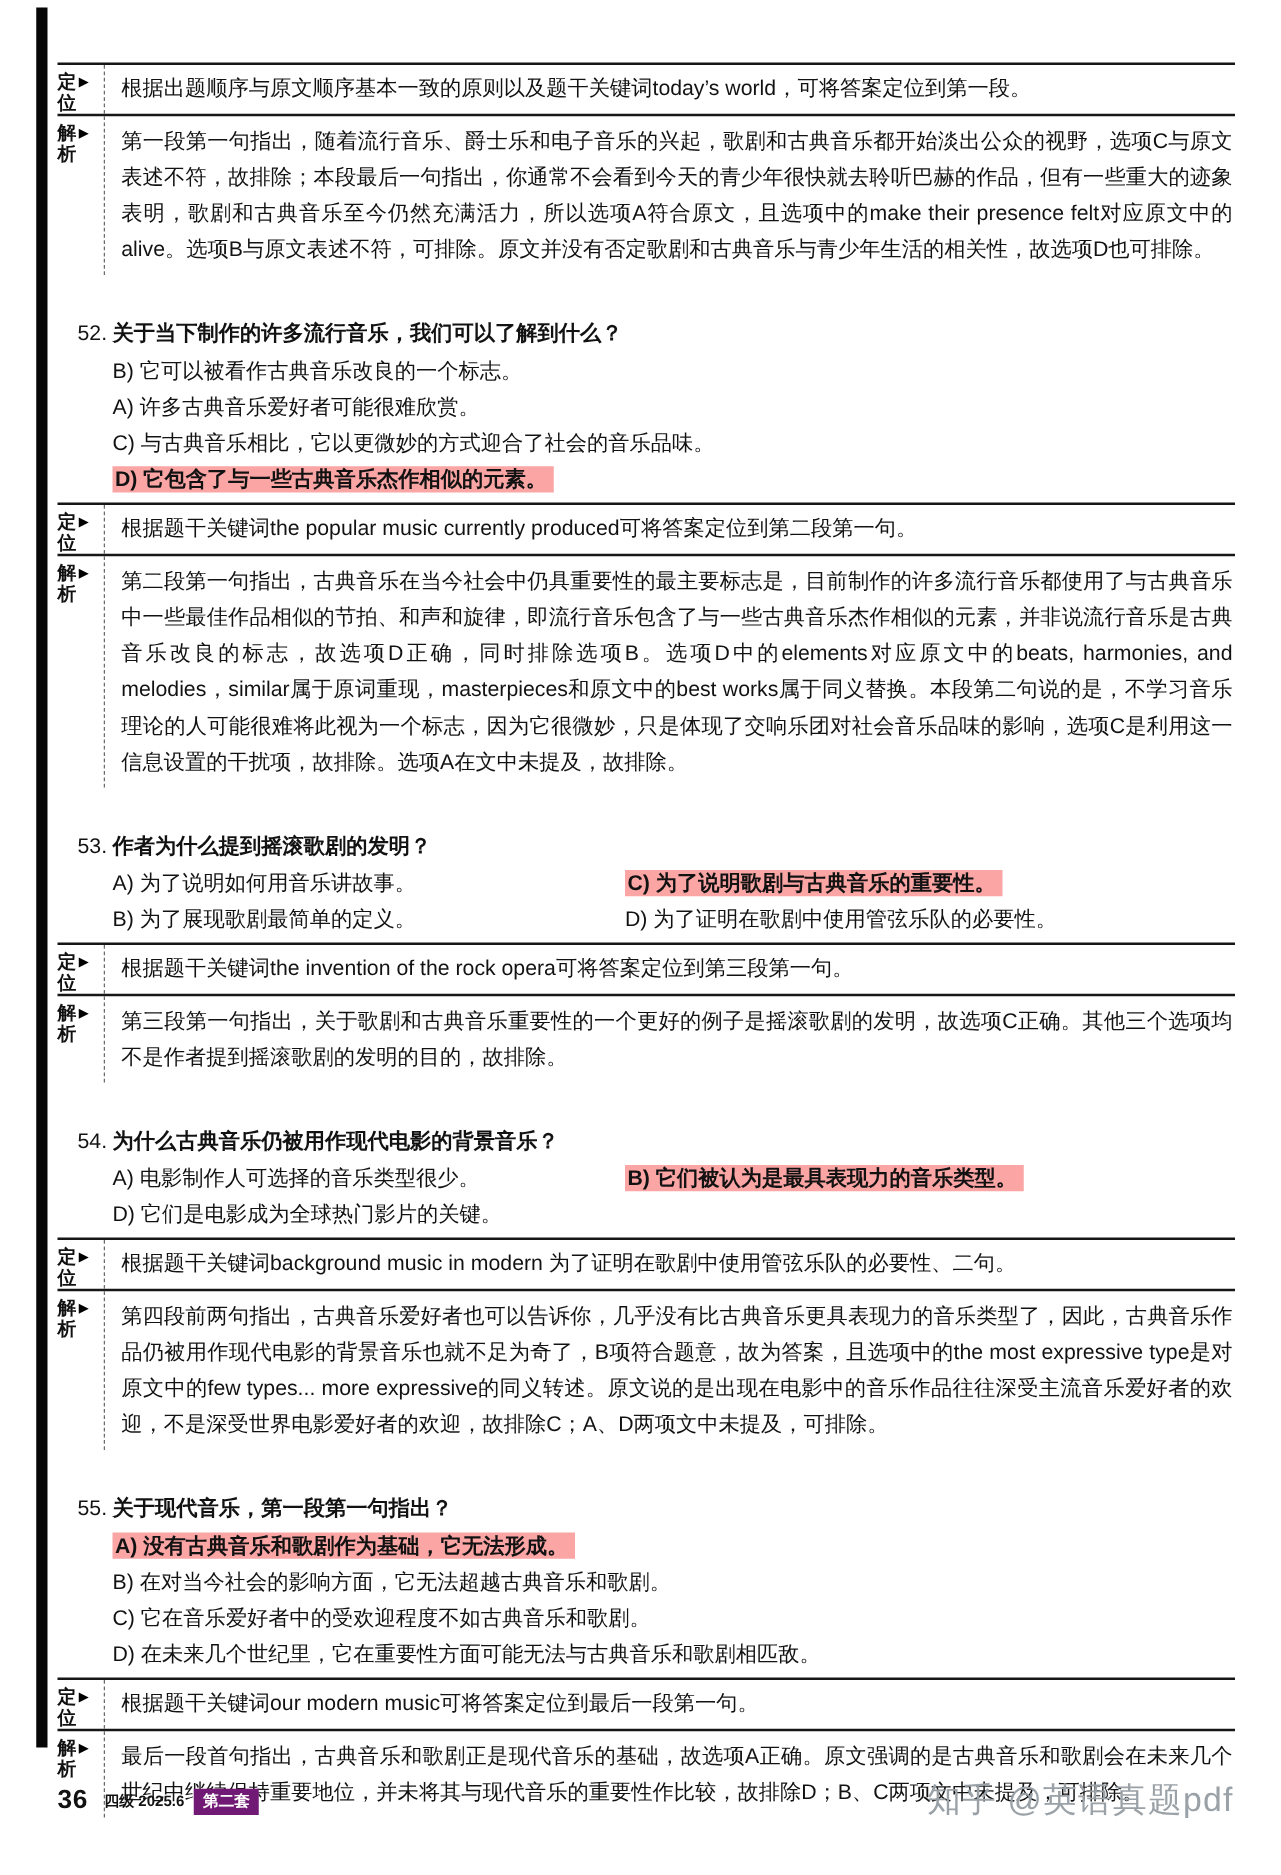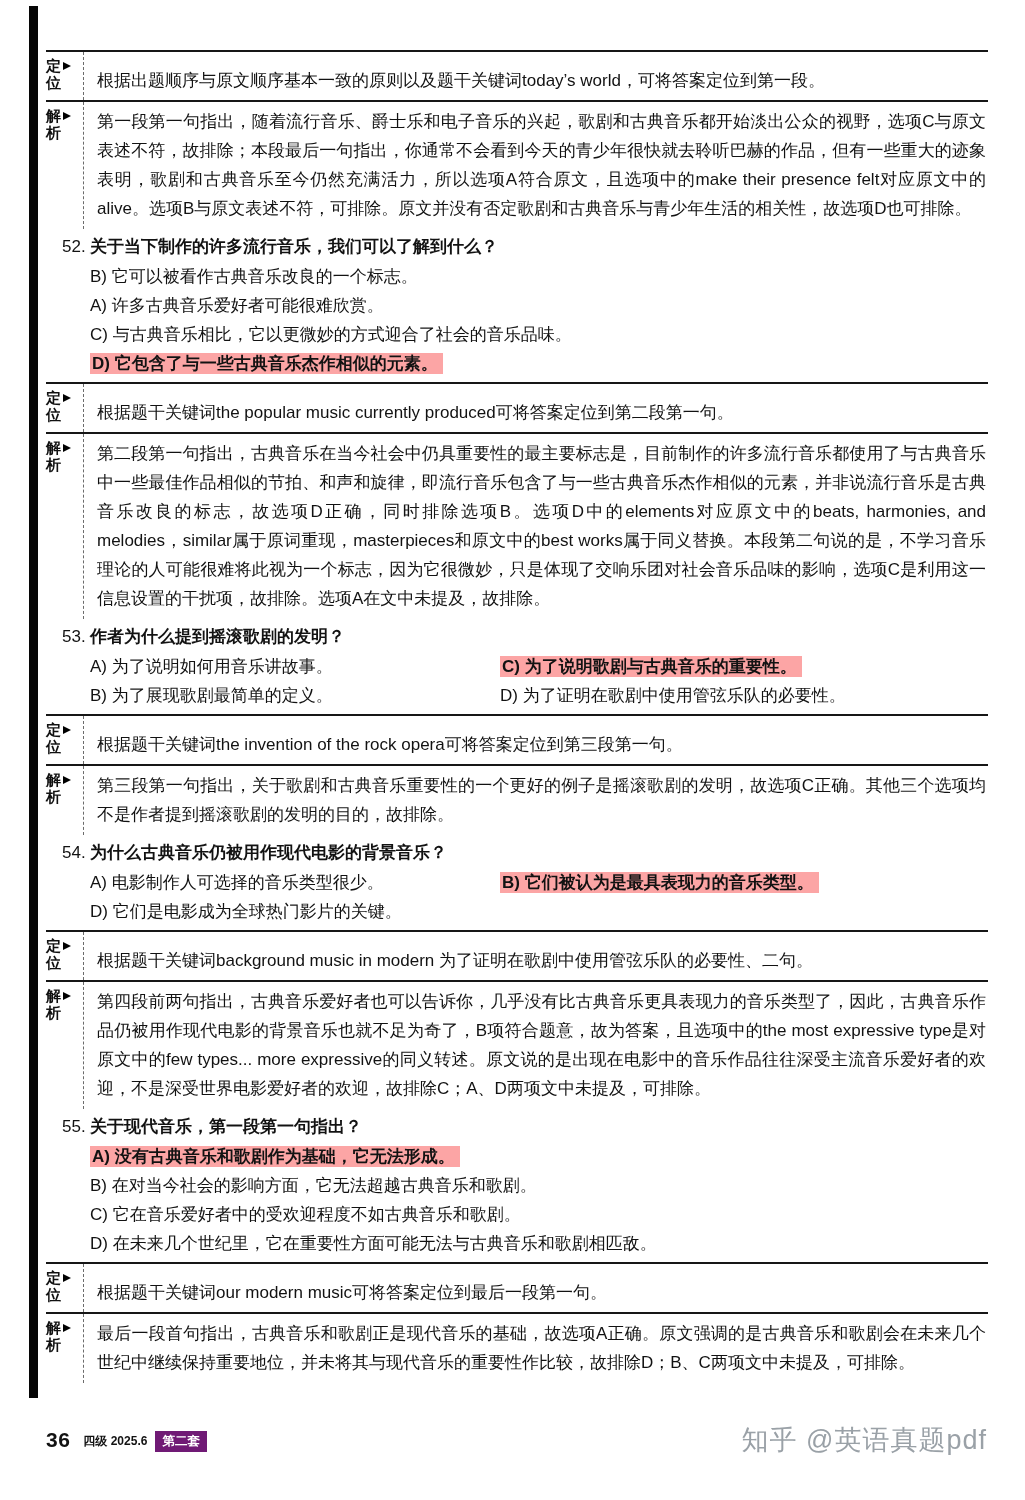--- a/index.html
+++ b/index.html
@@ -23,23 +23,23 @@
   .lbl-char { display:inline-block; }
   .arrow-icon {
     display:inline-block; width:0; height:0; margin-left:2px;
     border-left:8px solid #000; border-top:4.5px solid transparent; border-bottom:4.5px solid transparent;
   }
   .block-text {
     flex:1; border-left:1px dashed #6b6b6b;
     padding:5px 2px 6px 13px;
     font-size:17px; line-height:29px; text-align:justify;
   }
-  .locate .block-text { line-height:26px; padding-top:16px; padding-bottom:6px; }
-
-  .question { padding:3px 0 4px 0; }
+  .locate .block-text { line-height:26px; padding-top:6px; padding-bottom:6px; }
+
+  .question { padding:3px 0 4px 0;margin-top:29px; }
   .stem-row { display:flex; padding-left:16px; line-height:30px; }
   .qnum { flex:0 0 28px; width:28px; font-size:17px; }
   .stem { font-size:17px; font-weight:700; }
   .options { padding-left:44px; font-size:17px; line-height:29px; }
   .options.two-col { display:grid; grid-template-columns:392px 1fr; column-gap:18px; }
   .opt { min-height:29px; }
   .opt-text { display:inline; padding:1px 3px 1px 0; }
   .opt-text.hl { background:#fca5a5; font-weight:700; padding:1px 5px 1px 2px; }
 
   .footer {

